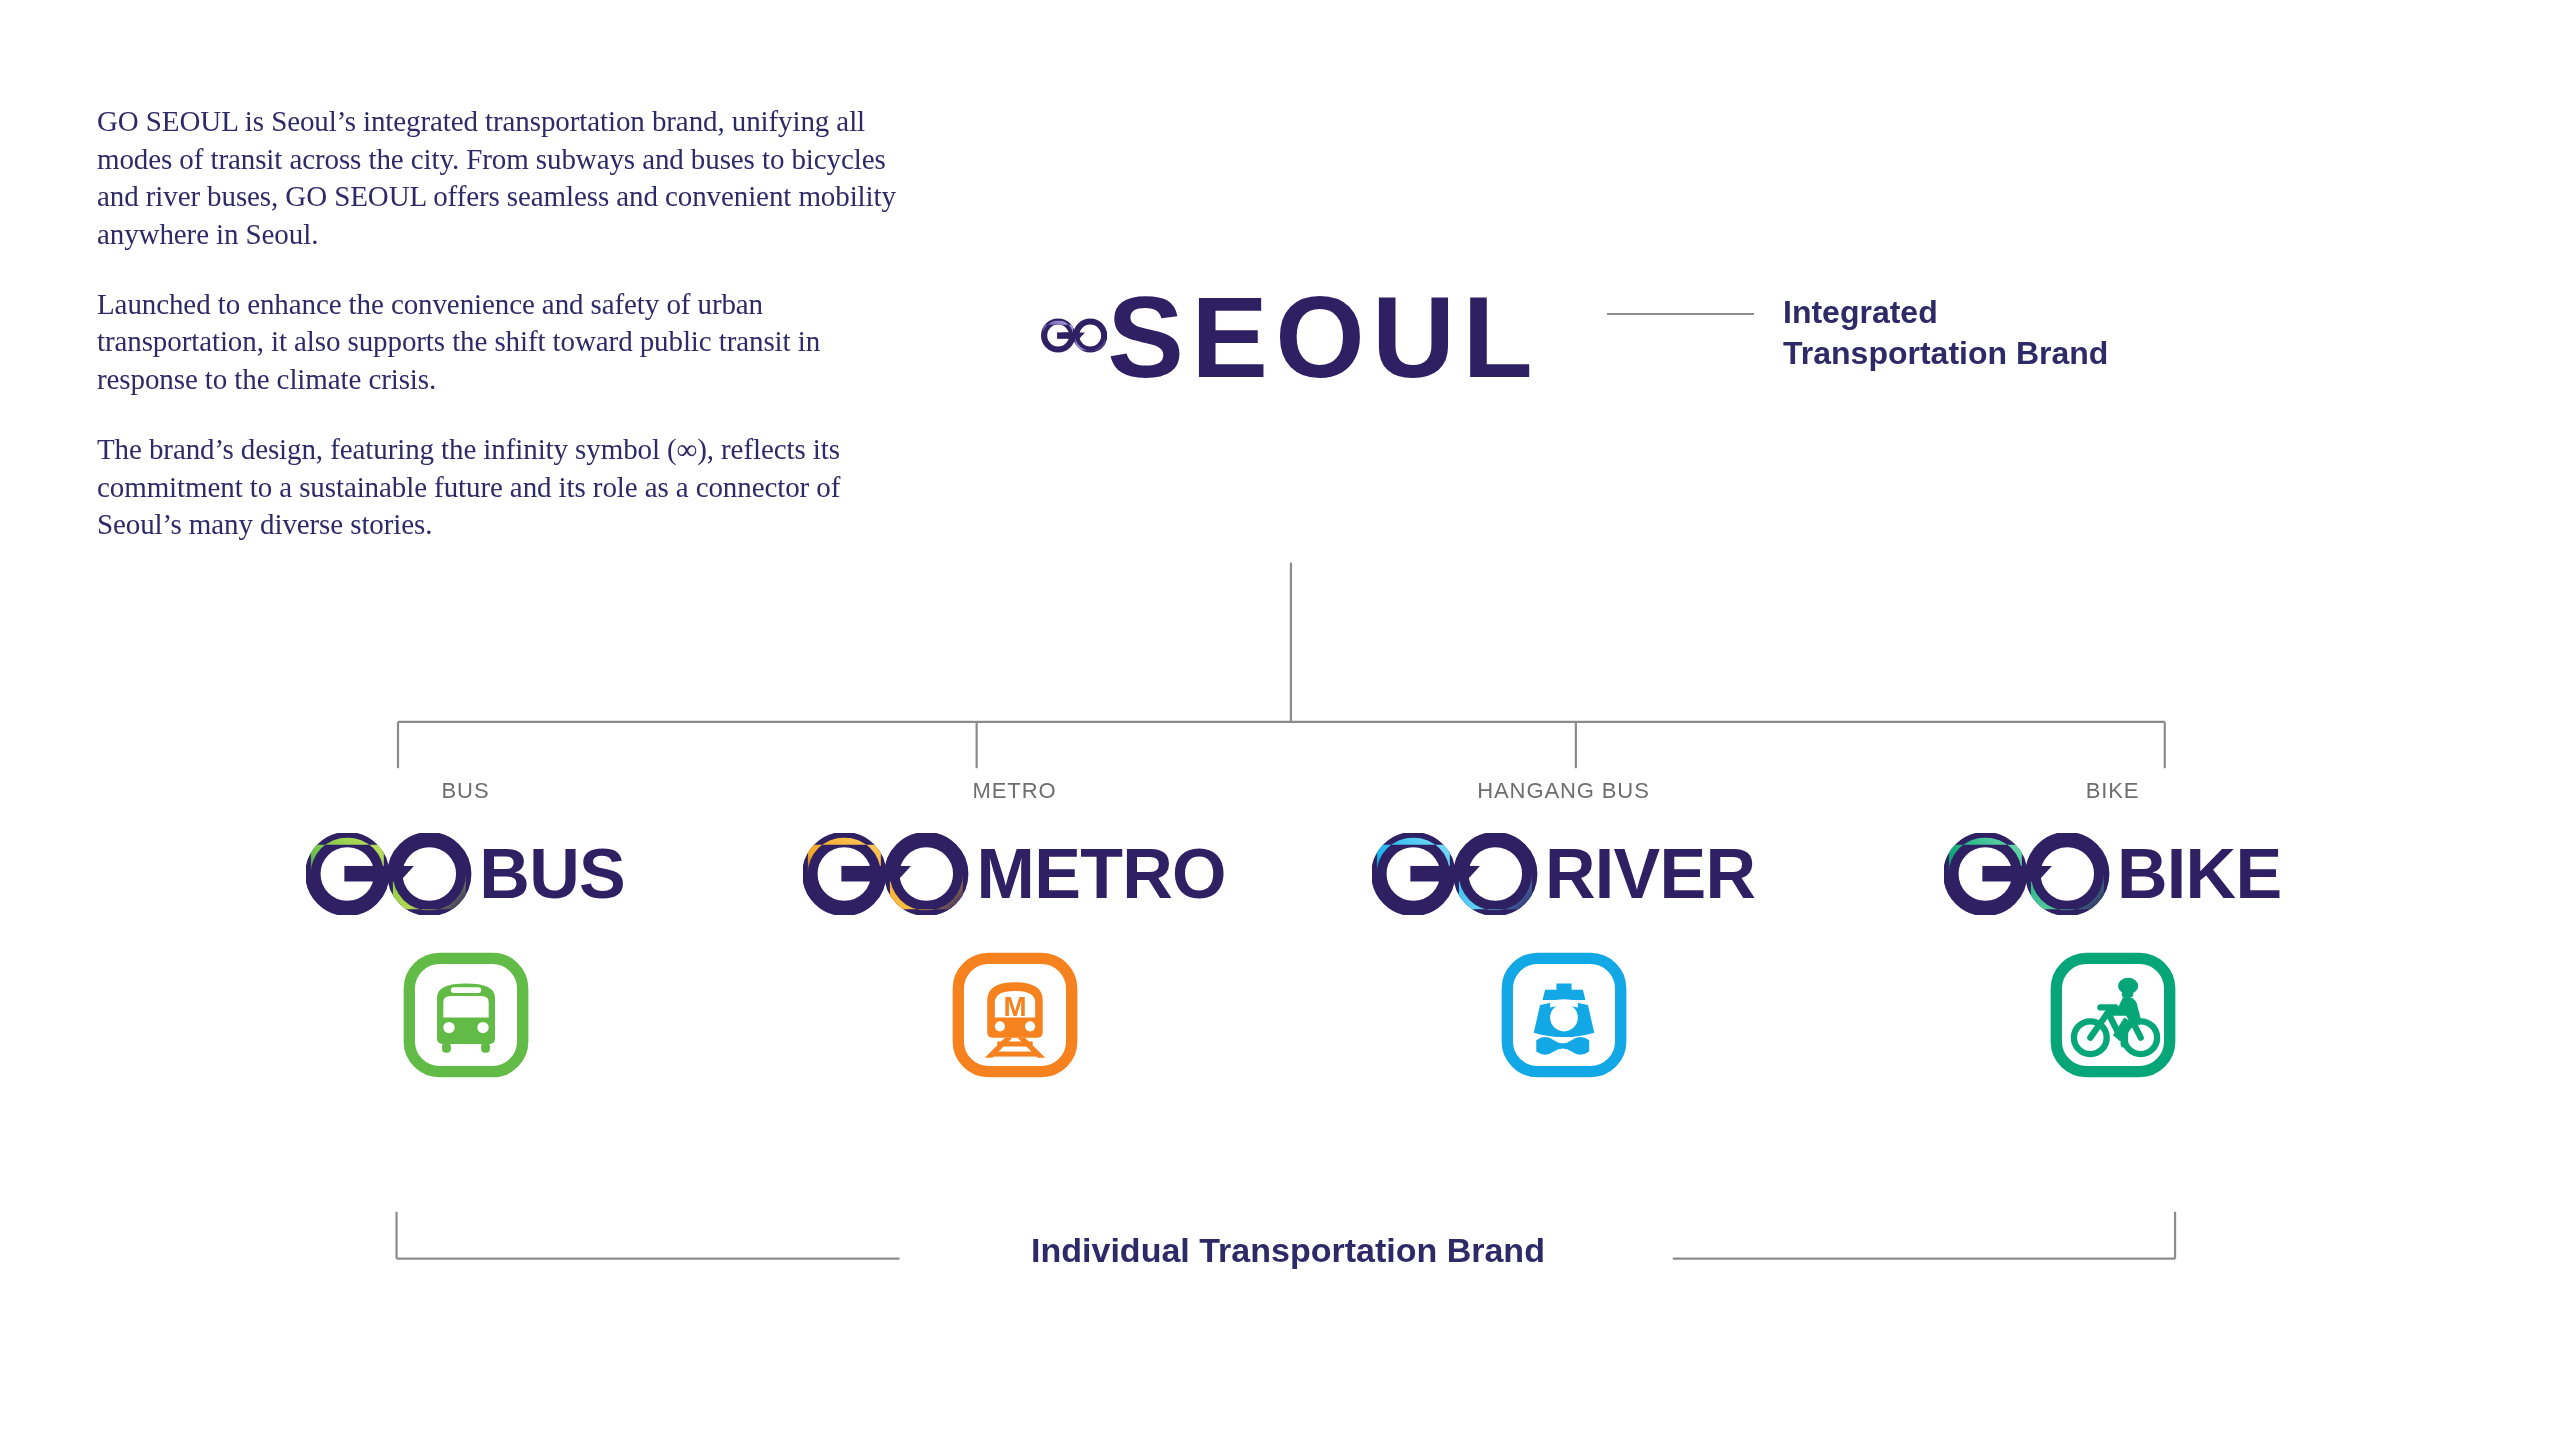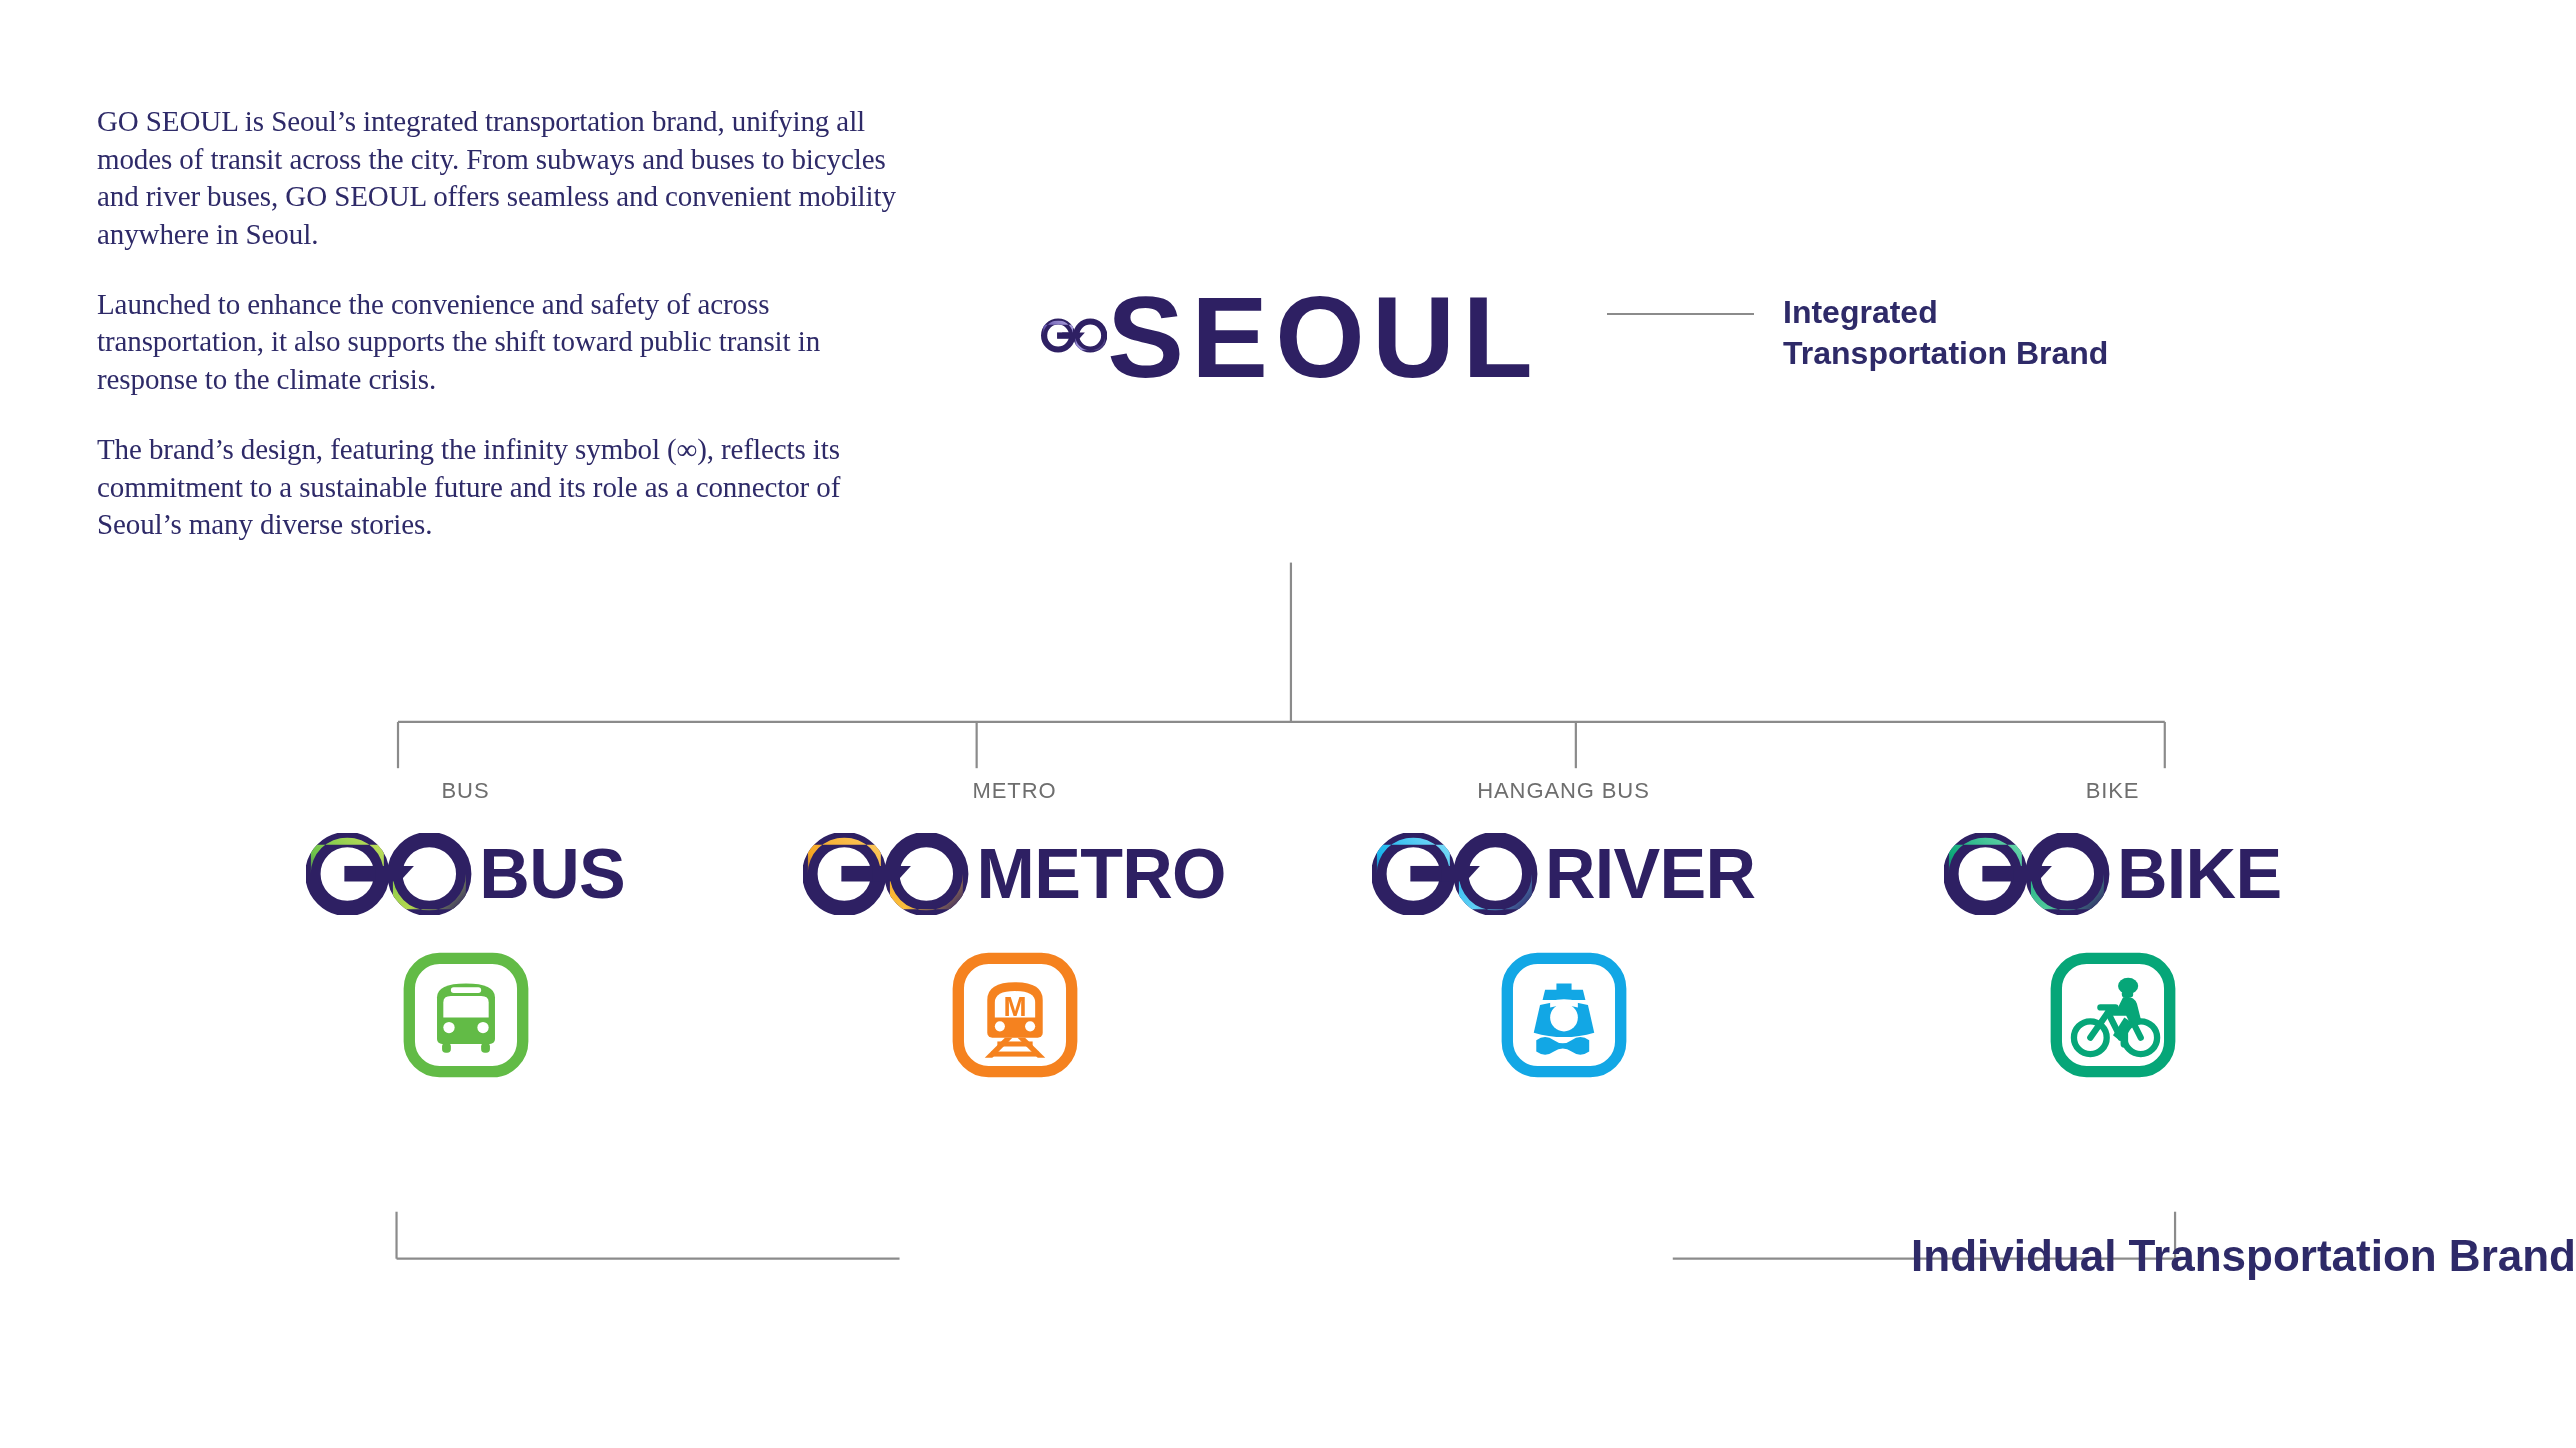--- a/index.html
+++ b/index.html
@@ -141,32 +141,32 @@
     width: 126px;
     height: 126px;
   }
 
   
   #individual-caption {
     position: absolute;
     left: 0;
     top: 1231px;
     width: 2576px;
-    text-align: right;
-    font-size: 44px;
+    text-align: center;
+    font-size: 34px;
     font-weight: 700;
     color: #2e2a68;
   }
 </style>
 </head>
 <body>
 
 <div id="intro-text">
   <p class="intro-para">GO SEOUL is Seoul’s integrated transportation brand, unifying all modes of transit across the city. From subways and buses to bicycles and river buses, GO SEOUL offers seamless and convenient mobility anywhere in Seoul.</p>
-  <p class="intro-para">Launched to enhance the convenience and safety of across transportation, it also supports the shift toward public transit in response to the climate crisis.</p>
+  <p class="intro-para">Launched to enhance the convenience and safety of urban transportation, it also supports the shift toward public transit in response to the climate crisis.</p>
   <p class="intro-para">The brand’s design, featuring the infinity symbol (∞), reflects its commitment to a sustainable future and its role as a connector of Seoul’s many diverse stories.</p>
 </div>
 
 <div id="master-brand">
   <svg id="master-logo-mark" viewBox="0 0 620 320">
     <defs>
       <linearGradient id="mg-left" x1="0" y1="1" x2="1" y2="0">
         <stop offset="0%" stop-color="#2e2063"></stop>
         <stop offset="45%" stop-color="#6a5bb0"></stop>
         <stop offset="100%" stop-color="#b3a8e0"></stop>

